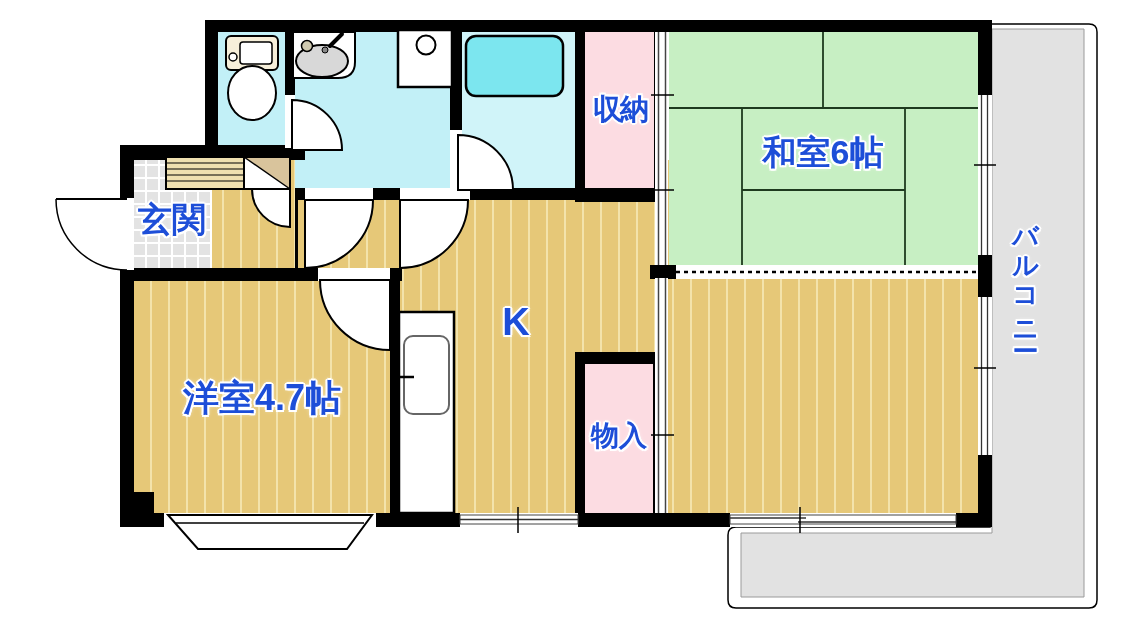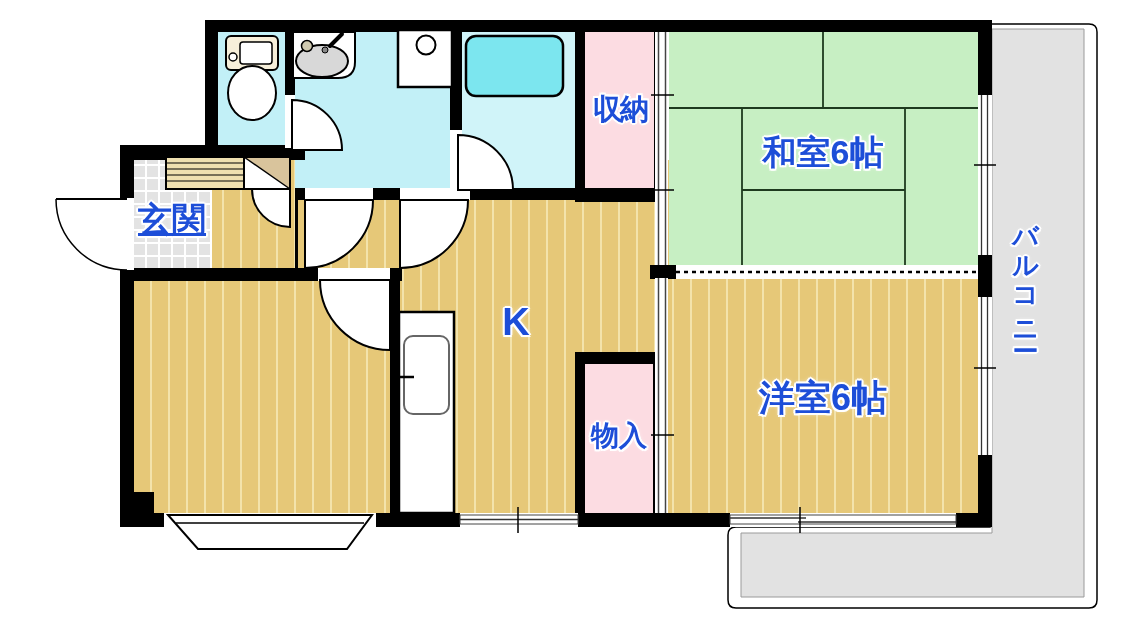--- a/index.html
+++ b/index.html
@@ -179,21 +179,21 @@
       <line x1="166" y1="181" x2="244" y2="181" stroke="#000" stroke-width="1"></line>
     </g>
     <g>
       <rect x="244" y="157" width="46" height="32" fill="#fff" stroke="#000" stroke-width="2"></rect>
       <path d="M 244 157 L 290 157 L 290 189 Z" fill="#d9c49c"></path>
       <line x1="244" y1="157" x2="290" y2="189" stroke="#000" stroke-width="1.5"></line>
       <rect x="244" y="157" width="46" height="32" fill="none" stroke="#000" stroke-width="2"></rect>
     </g>
   </svg>
 
-  <div class="room-label" style="left:172px;top:219px;font-size:34px;text-decoration:underline;">玄関</div>
+  <div class="room-label" style="left:172px;top:219px;font-size:34px;">玄関</div>
   <div class="room-label" style="left:620px;top:109px;font-size:29px;letter-spacing:-2px;">収納</div>
   <div class="room-label" style="left:823px;top:152px;font-size:34px;">和室6帖</div>
   <div class="room-label" style="left:516px;top:322px;font-size:38px;">K</div>
+  <div class="room-label" style="left:262px;top:398px;font-size:36px;">洋室4.7帖</div>
   <div class="room-label" style="left:619px;top:438px;font-size:28px;font-family:Liberation Mono, monospace;">物入</div>
-  <div class="room-label" style="left:823px;top:398px;font-size:36px;">洋室6帖</div>
   <div class="room-label vertical" style="left:1026px;top:273px;font-size:26px;">バルコニー</div>
 
 </div>
 
 </body></html>

